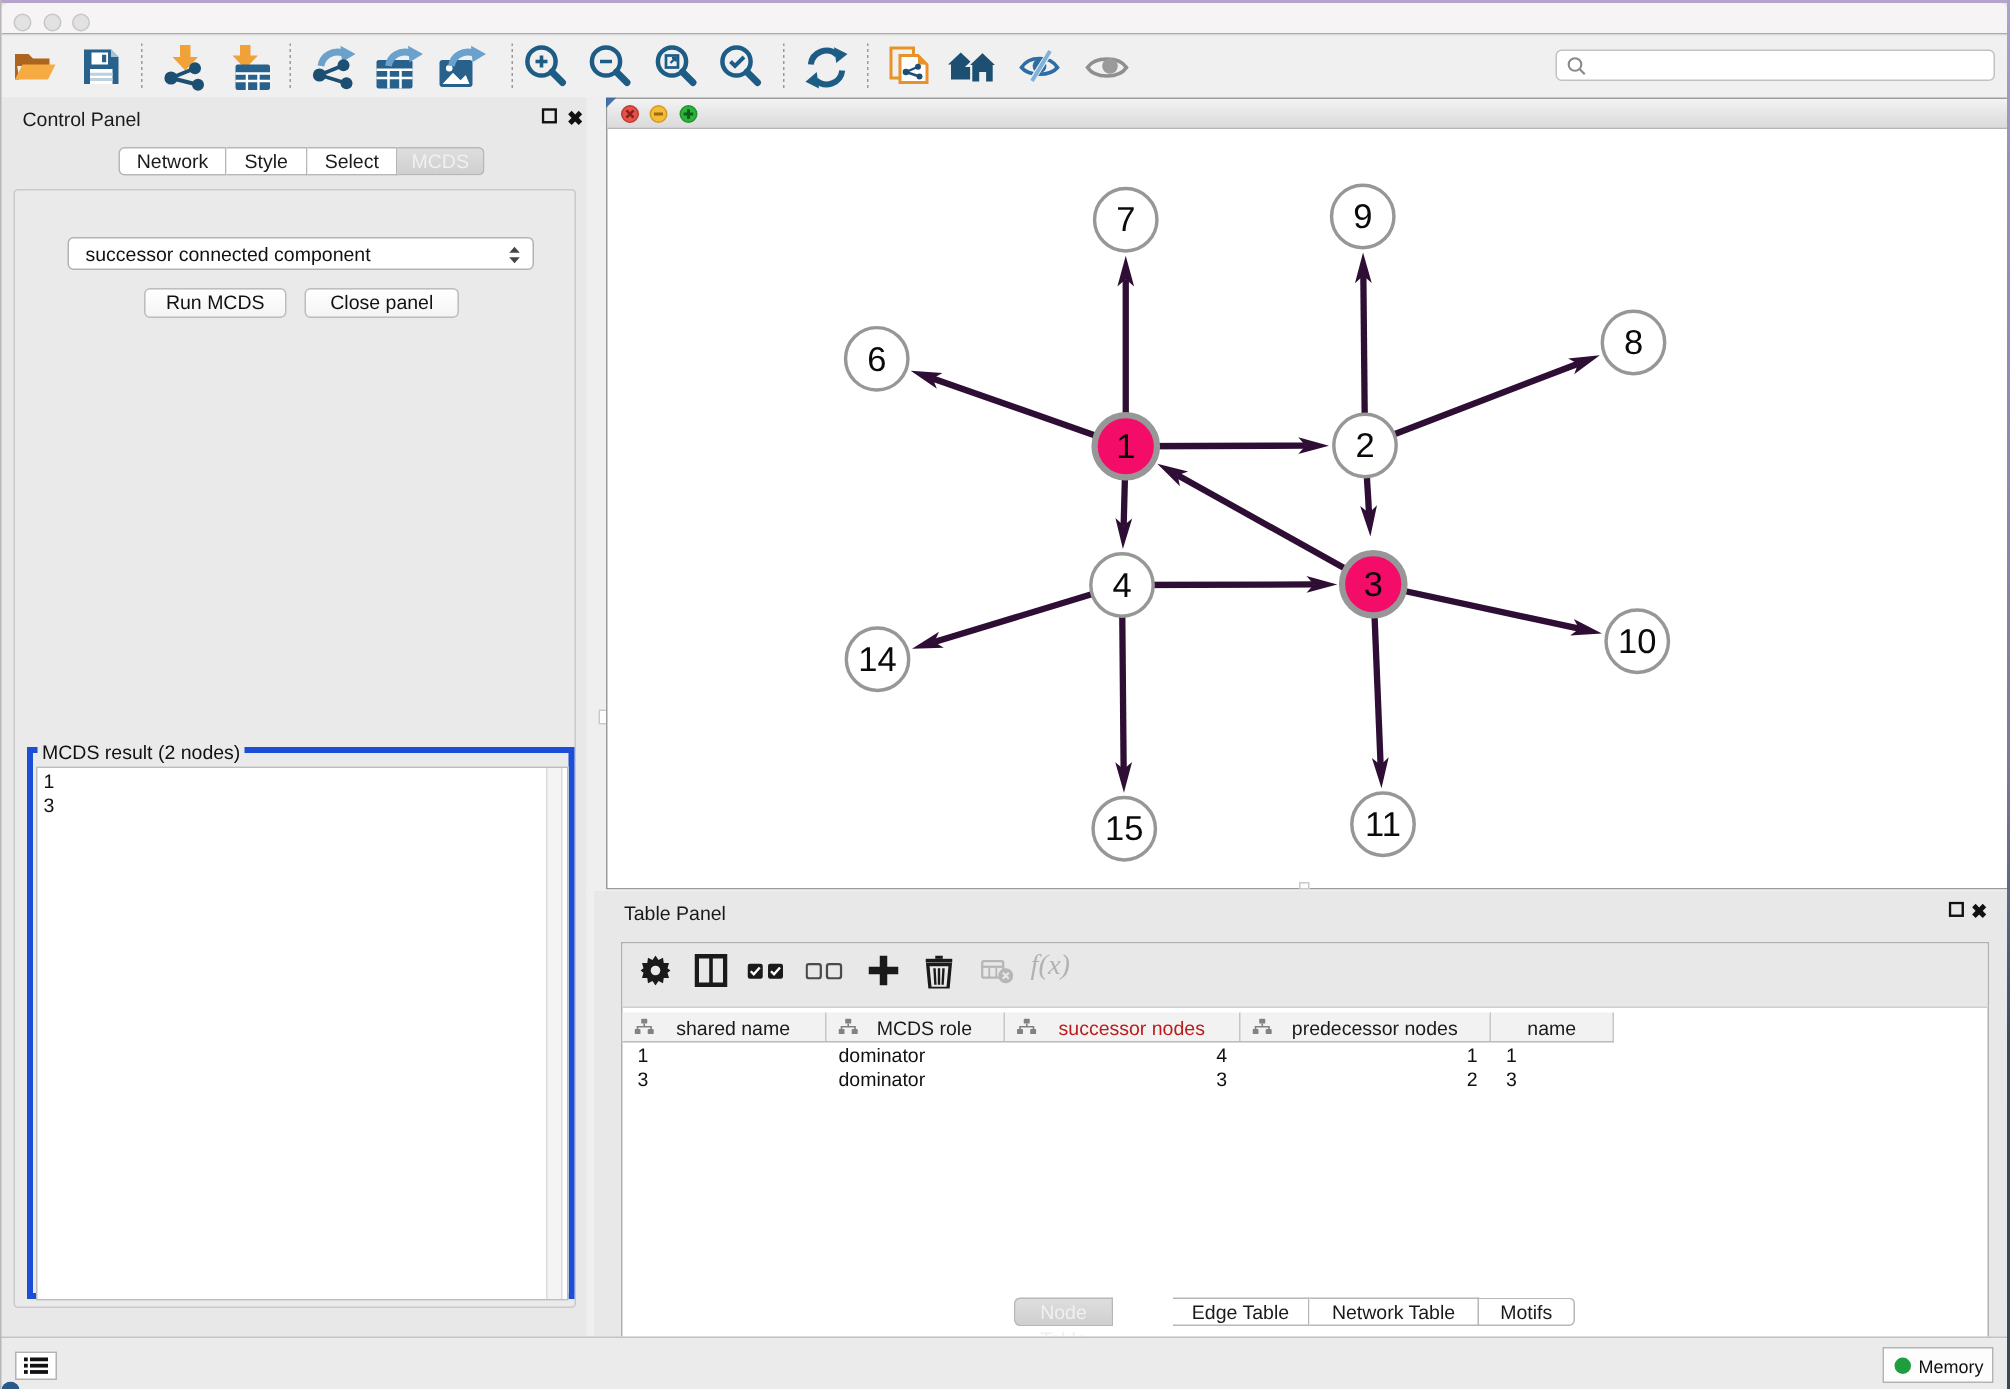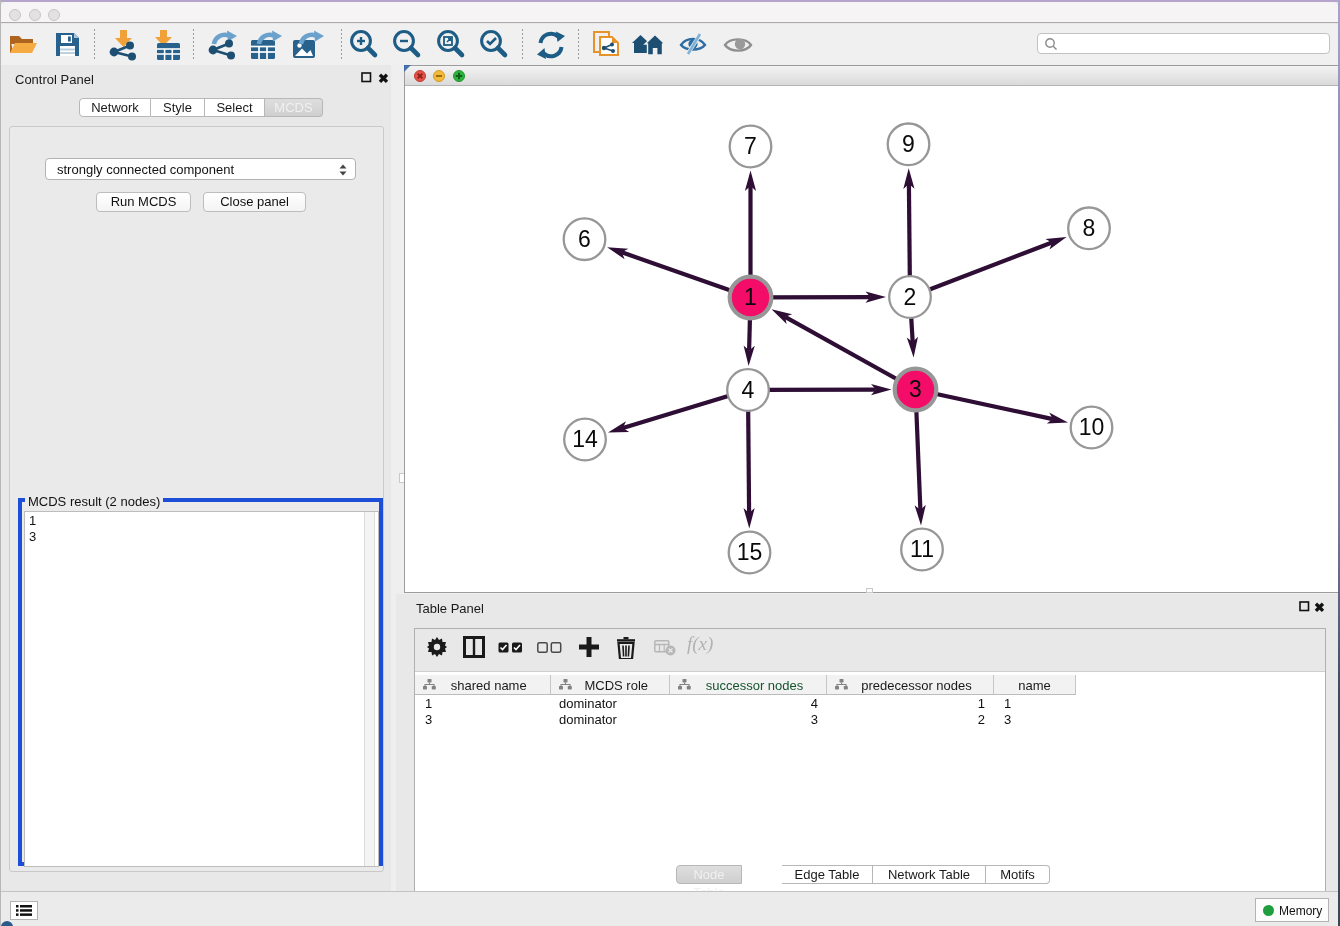--- a/index.html
+++ b/index.html
@@ -162,21 +162,21 @@
 
   <div class="abs" style="left:8px;top:61px;width:375px;height:746px;background:#eaeaea;border:1px solid #c9c9c9;border-radius:3px"></div>
 
   <div class="tab" style="left:78px;width:72px;top:33px;border-radius:4px 0 0 4px">Network</div>
   <div class="tab" style="left:150px;width:54px;top:33px;border-left:none">Style</div>
   <div class="tab" style="left:204px;width:60px;top:33px;border-left:none">Select</div>
   <div class="tab tabsel" style="left:264px;width:58px;top:33px;border-left:none;border-radius:0 4px 4px 0">MCDS</div>
 
 
   <div class="abs" style="left:44px;top:93px;width:311px;height:22px;background:#fff;border:1px solid #b3b3b3;border-radius:4px">
-    <div class="abs" style="left:11px;top:3px;font-size:13px;color:#111">strongly connected component</div>
+    <div class="abs" style="left:11px;top:3px;font-size:13px;color:#111">successor connected component</div>
     <svg width="10" height="14" style="position:absolute;right:7px;top:4px">
         <path d="M1.5 5.5 L5 1.5 L8.5 5.5 Z" fill="#444"></path>
         <path d="M1.5 8.5 L5 12.5 L8.5 8.5 Z" fill="#444"></path>
       </svg>
   </div>
 
   <div class="btn" style="left:95px;top:127px;width:95px;height:20px;line-height:18px">Run MCDS</div>
   <div class="btn" style="left:202px;top:127px;width:103px;height:20px;line-height:18px">Close panel</div>
 
   <div class="abs" style="left:17px;top:433px;width:365px;height:368px;border:4px solid #1d4ed8">
@@ -347,21 +347,21 @@
         </div>
         <div class="abs" style="left:255px;top:0;width:157px;height:19px;border-right:1px solid #c6c6c6">
           <svg width="13" height="12" style="position:absolute;left:8px;top:4px">
             <g fill="#828282">
               <rect x="4.5" y="0" width="4" height="3.4" rx="0.6"></rect>
               <rect x="0" y="7" width="4" height="3.4" rx="0.6"></rect>
               <rect x="8.8" y="7" width="4" height="3.4" rx="0.6"></rect>
             </g>
             <path d="M6.5 3.4 V5.5 M2 7 V5.5 H11 V7" stroke="#828282" stroke-width="1.1" fill="none"></path>
           </svg>
-          <div class="abs" style="left:13px;right:0;top:3px;text-align:center;font-size:13px;color:#14532d">successor nodes</div>
+          <div class="abs" style="left:13px;right:0;top:3px;text-align:center;font-size:13px;color:#b91c1c">successor nodes</div>
         </div>
         <div class="abs" style="left:412px;top:0;width:167px;height:19px;border-right:1px solid #c6c6c6">
           <svg width="13" height="12" style="position:absolute;left:8px;top:4px">
             <g fill="#828282">
               <rect x="4.5" y="0" width="4" height="3.4" rx="0.6"></rect>
               <rect x="0" y="7" width="4" height="3.4" rx="0.6"></rect>
               <rect x="8.8" y="7" width="4" height="3.4" rx="0.6"></rect>
             </g>
             <path d="M6.5 3.4 V5.5 M2 7 V5.5 H11 V7" stroke="#828282" stroke-width="1.1" fill="none"></path>
           </svg>

